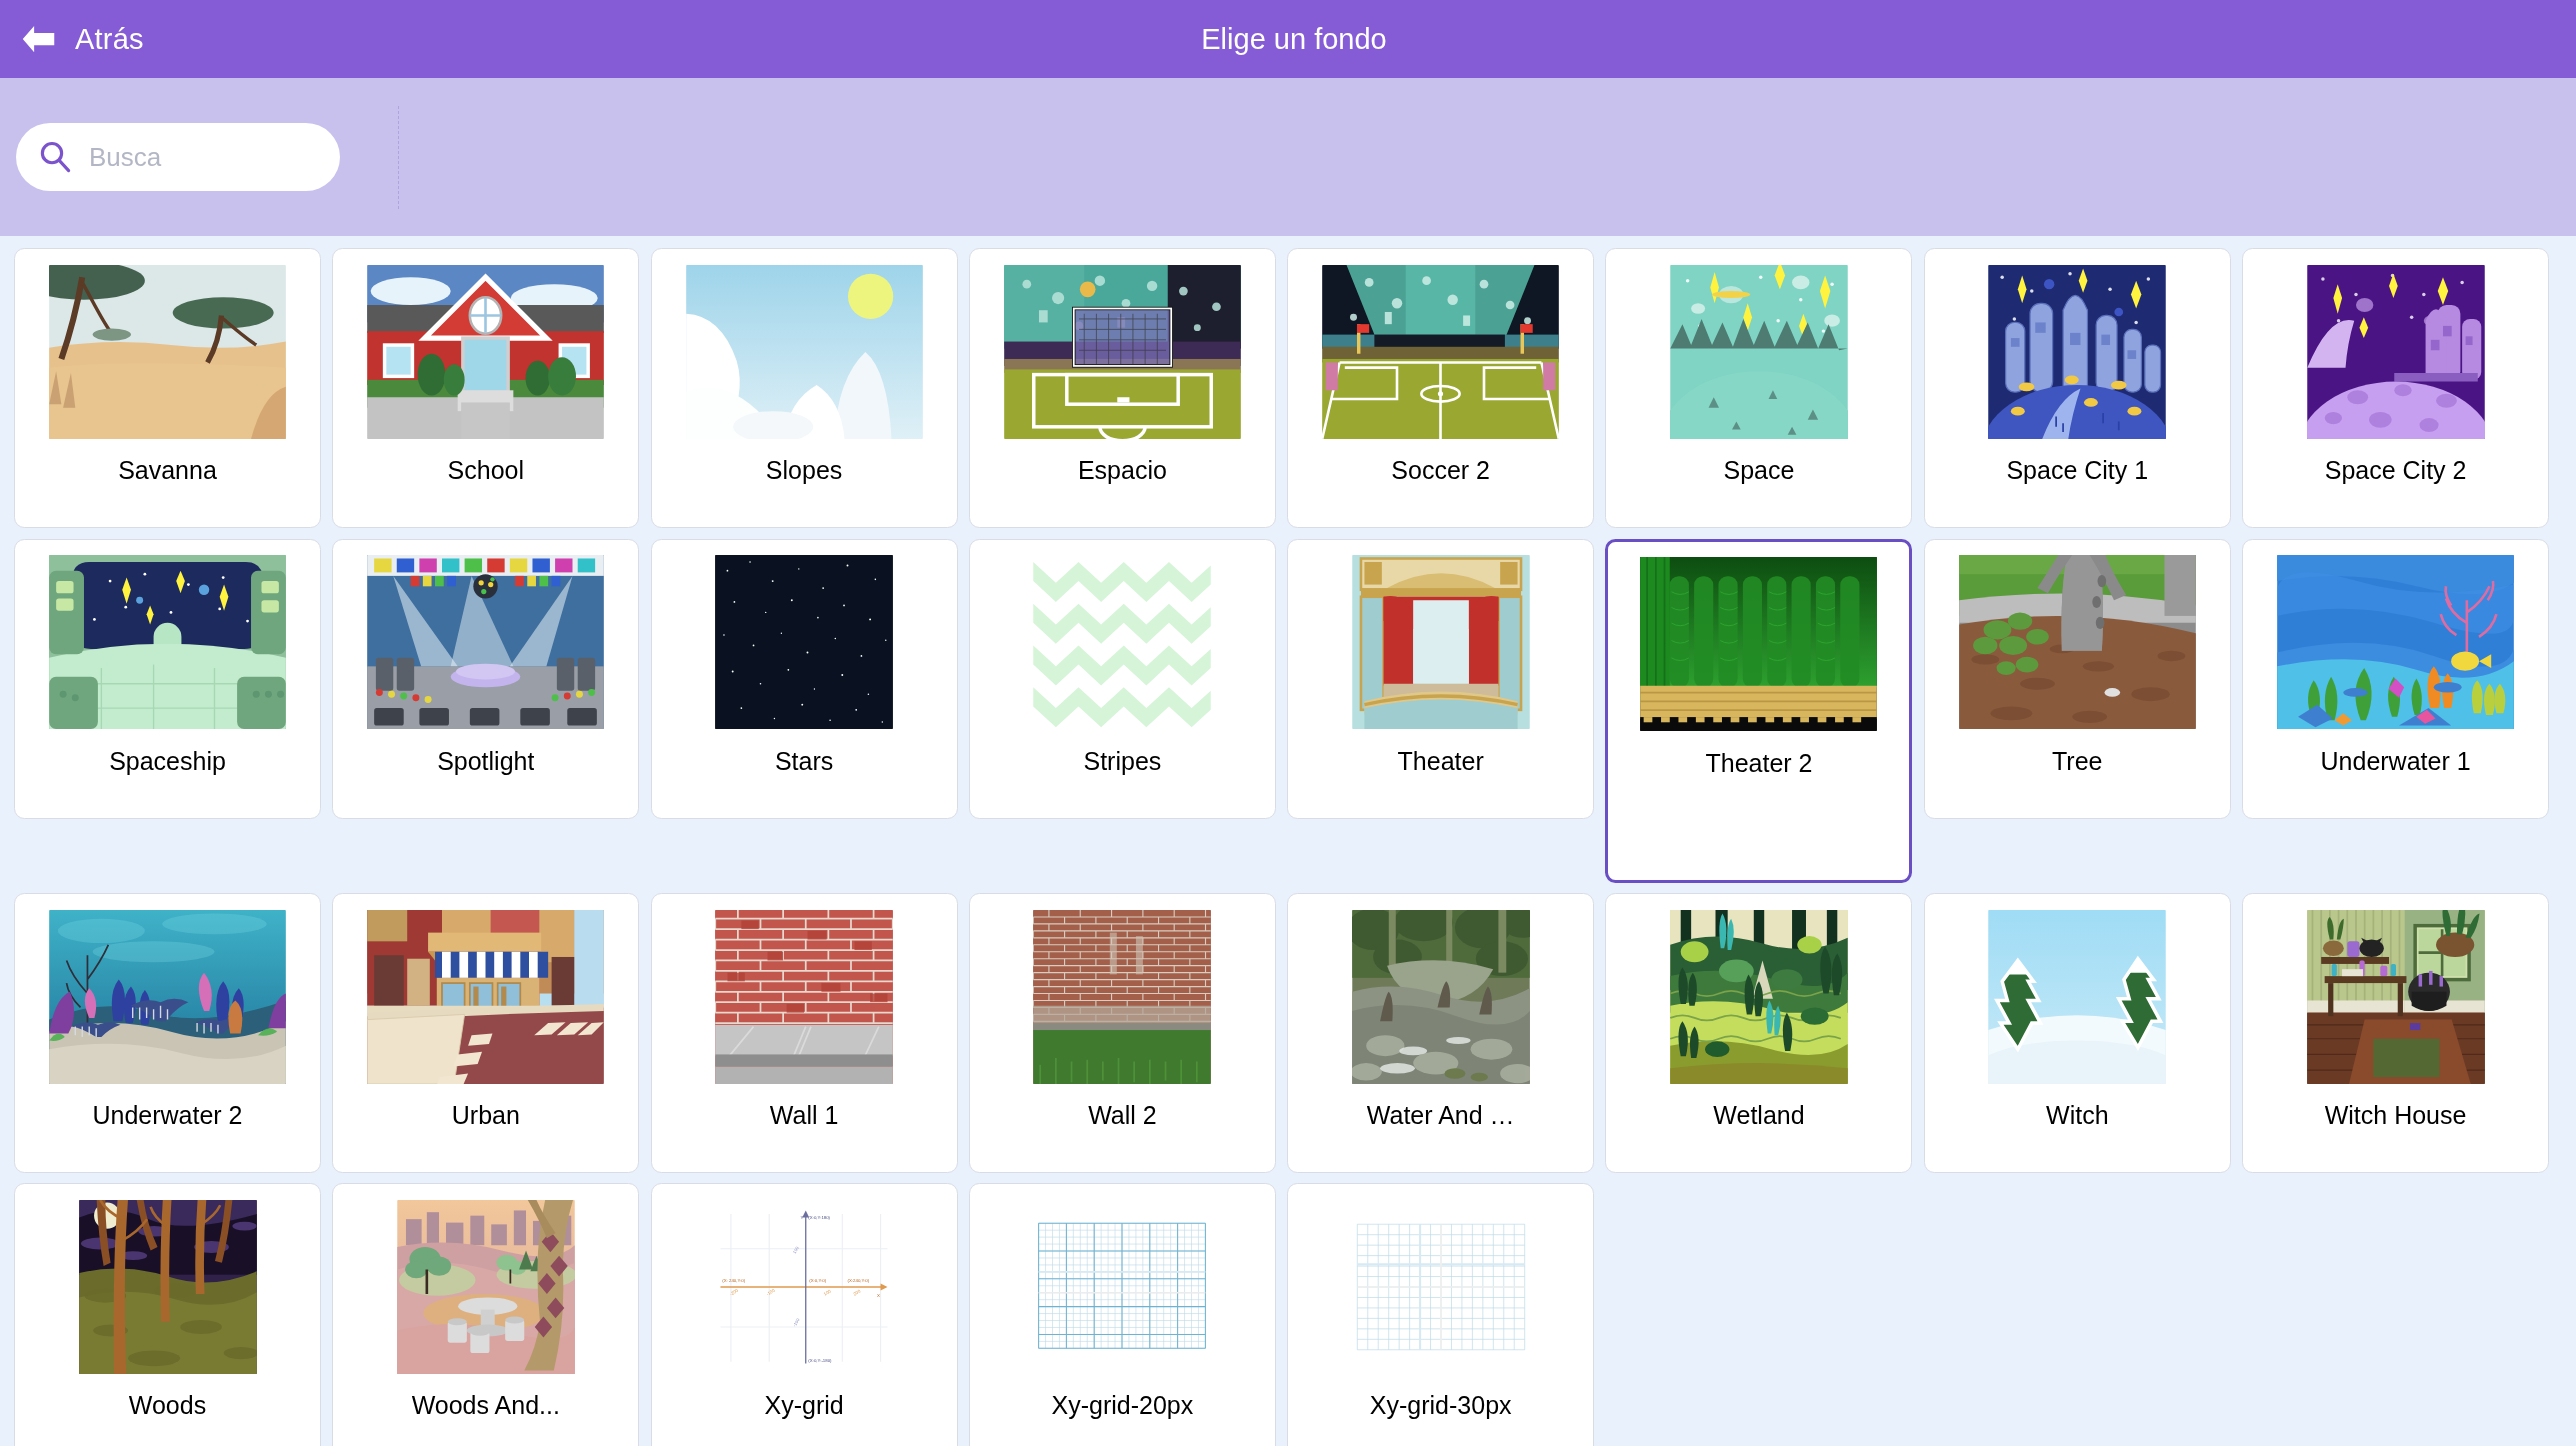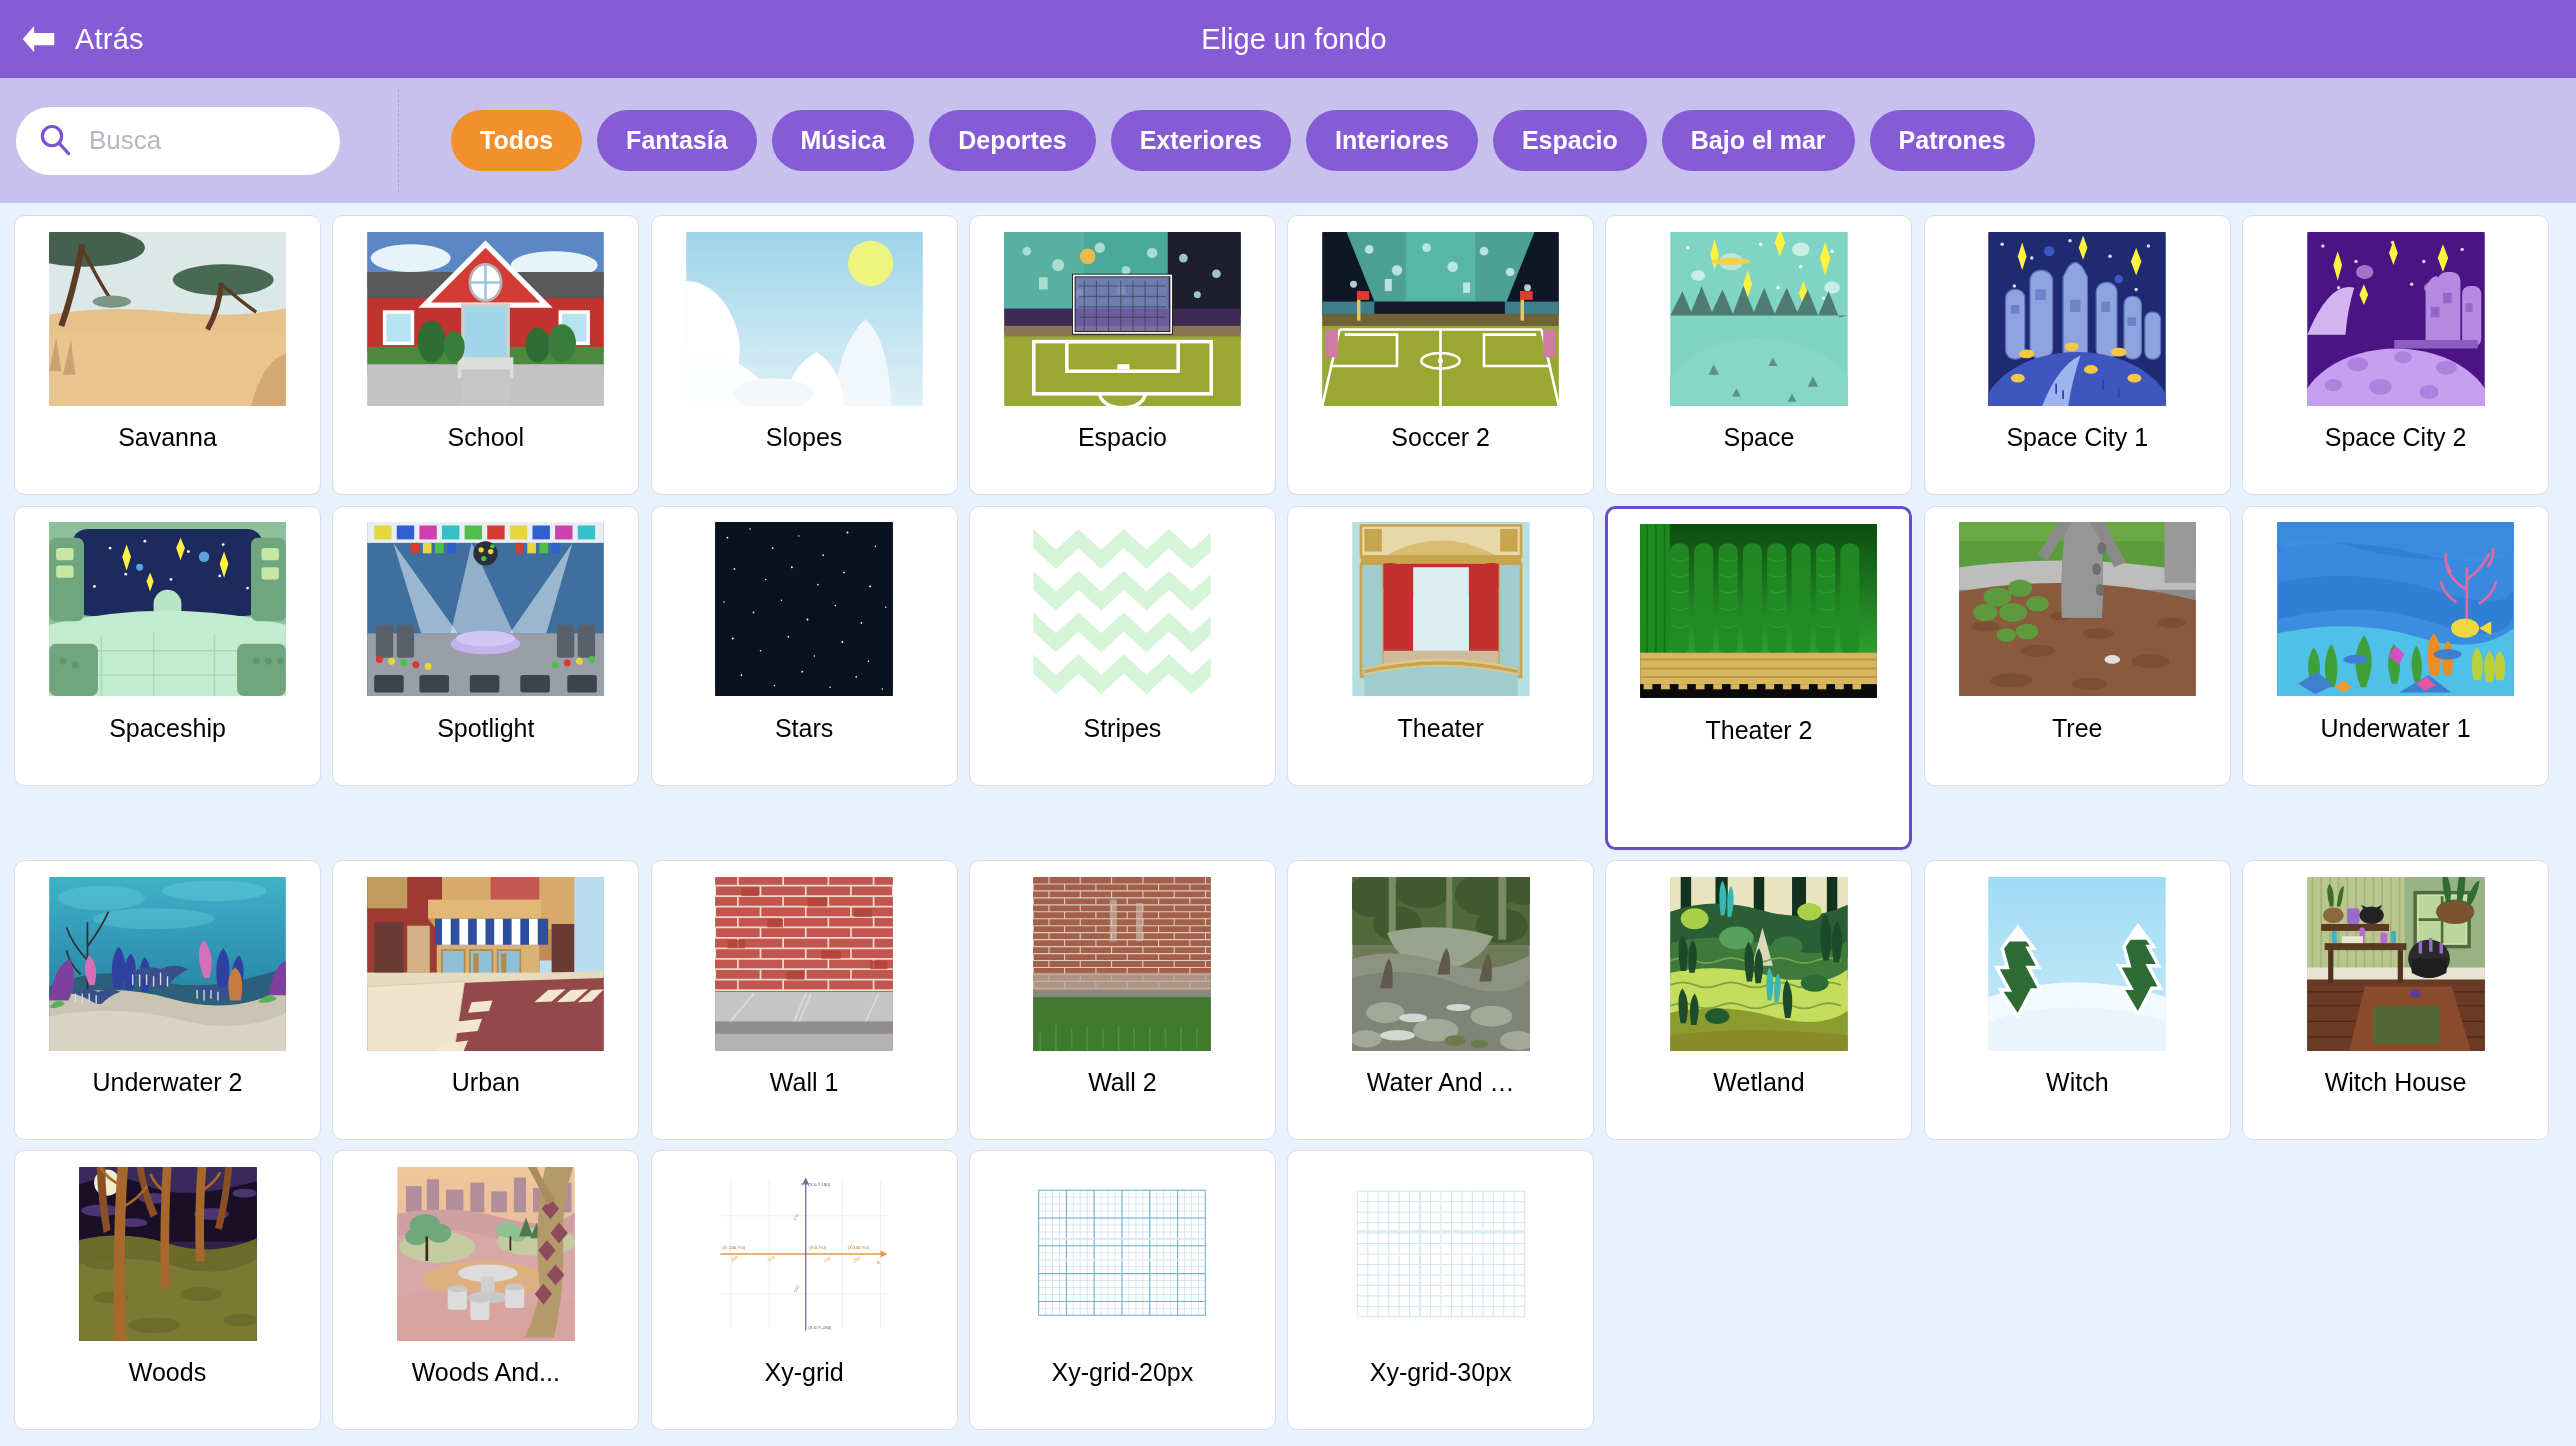--- a/index.html
+++ b/index.html
@@ -38,21 +38,21 @@
     position: absolute;
     left: 12px; right: 0;
     text-align: center;
     color: #ffffff;
     font-size: 29px;
     pointer-events: none;
   }
 
   
   .filter-bar {
-    height: 125px;
+    height: 158px;
     background: #c8c0ed;
     display: flex;
     align-items: center;
     padding-left: 15.7px;
     gap: 36px;
   }
   .search-wrap {
     width: 324px;
     height: 68px;
     background: #ffffff;
@@ -166,31 +166,20 @@
 
 <div class="filter-bar">
   <div class="search-wrap">
     <svg class="search-icon" viewBox="0 0 40 40">
       <circle cx="16" cy="15" r="11" fill="none" stroke="#7b53cd" stroke-width="3.6"></circle>
       <line x1="24" y1="23" x2="35" y2="35" stroke="#7b53cd" stroke-width="3.6" stroke-linecap="round"></line>
     </svg>
     <input class="search-input" type="text" placeholder="Busca" style="">
   </div>
   <div class="divider"></div>
-  <div class="tags">
-      <button class="tag active">Todos</button>
-      <button class="tag">Fantasía</button>
-      <button class="tag">Música</button>
-      <button class="tag">Deportes</button>
-      <button class="tag">Exteriores</button>
-      <button class="tag">Interiores</button>
-      <button class="tag">Espacio</button>
-      <button class="tag">Bajo el mar</button>
-      <button class="tag">Patrones</button>
-    </div>
 </div>
 
 <div class="grid-area">
     <div class="card">
       <div class="thumb-holder">
         <svg class="thumb" viewBox="0 0 272 200" width="237" height="174" preserveAspectRatio="xMidYMid meet">
           <rect width="272" height="200" fill="#dce7e8"></rect>
           <path d="M0 95 Q70 84 140 92 T272 88 L272 200 L0 200Z" fill="#e7c18c"></path>
           <path d="M0 118 Q90 108 272 118 L272 200 L0 200Z" fill="#e8c48f"></path>
           <ellipse cx="40" cy="18" rx="70" ry="22" fill="#44614f"></ellipse>

